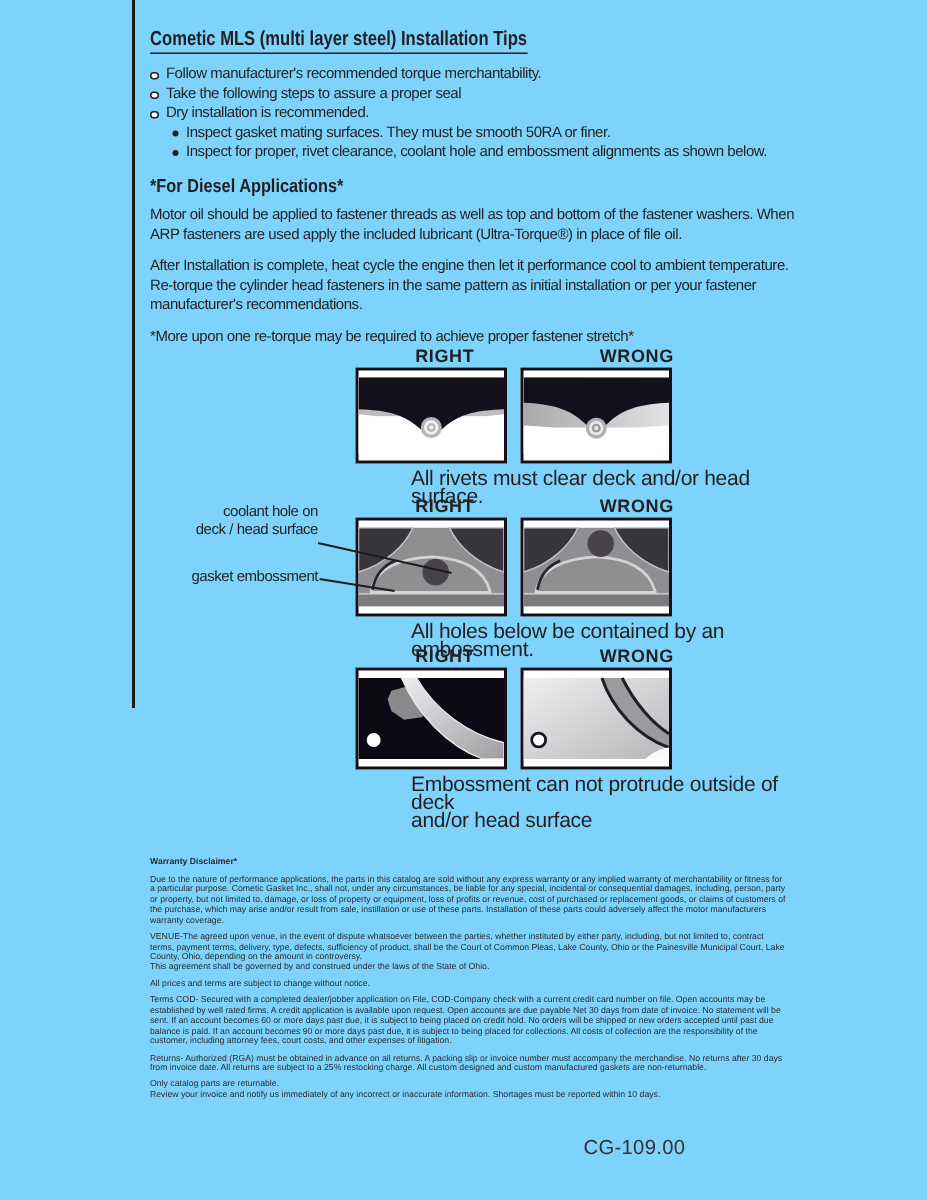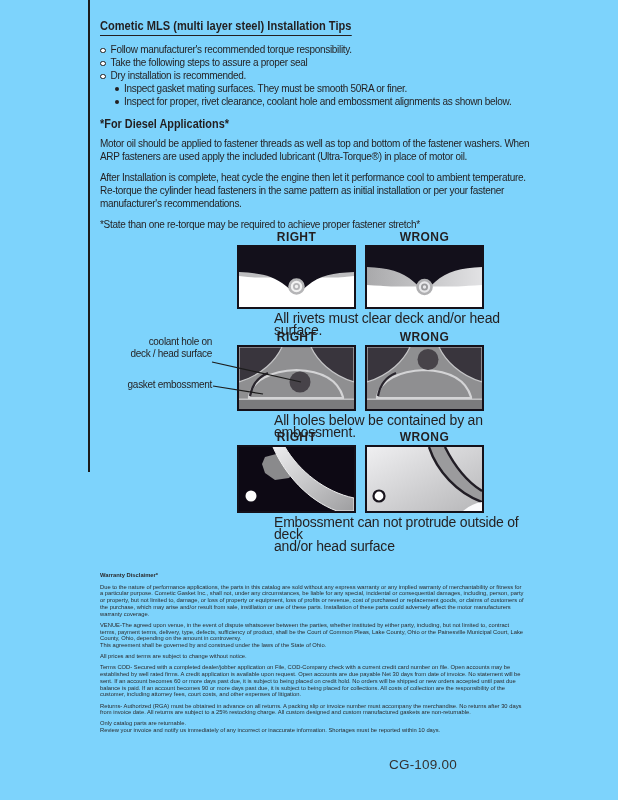--- a/index.html
+++ b/index.html
@@ -16,21 +16,21 @@
   ul.tips li.sub{margin-left:15px;text-align:center;}
   .dot{flex:0 0 auto;margin:4.5px 5px 0 0;width:3.6px;height:3.6px;border-radius:50%;}
   .dot.open{border:1px solid #231f20;background:#fff;}
   .dot.fill{background:#231f20;width:4px;height:4px;}
   .diesel-h{font-size:12.5px;font-weight:bold;line-height:14px;margin:9px 0 0 0;white-space:nowrap;
             transform:scaleX(.87);transform-origin:left;}
   .bp{font-size:10px;letter-spacing:-0.3px;line-height:13px;margin:6px 0 0 0;width:430px;}
   .bp.second{margin-top:8px;}
   .bp.note{margin-top:8px;}
 
-  .dg-row{position:absolute;left:237px;width:247px;}
+  .dg-row{position:absolute;left:237px;width:211px;}
   .dg-row.r1{top:231px;} .dg-row.r2{top:331px;} .dg-row.r3{top:431px;}
   .dg-labels{display:flex;gap:9px;height:13px;margin-bottom:1px;}
   .dg-labels span{flex:0 0 119px;text-align:center;font-size:12px;font-weight:bold;
                   letter-spacing:.4px;line-height:13px;}
   .dg-panels{display:flex;gap:9px;}
   .dg-panels svg{display:block;box-sizing:border-box;border:2px solid #14111a;background:#fff;}
   .dg-caption{font-size:14px;letter-spacing:-0.2px;line-height:12px;margin-top:3px;
               white-space:pre-line;width:260px;margin-left:37px;}
 
   .anno{position:absolute;font-size:10px;letter-spacing:-0.3px;line-height:11.5px;
@@ -50,43 +50,43 @@
 <body>
 
 <div class="page">
   <div class="edge-line"></div>
 
   <div class="body-col">
     <h1 class="title">Cometic MLS (multi layer steel) Installation Tips</h1>
     <ul class="tips">
       <li>
         <span class="dot open"></span>
-        <span>Follow manufacturer's recommended torque responsibility.</span>
+        <span>Follow manufacturer's recommended torque merchantability.</span>
         </li>
       <li>
         <span class="dot open"></span>
         <span>Take the following steps to assure a proper seal</span>
         </li>
       <li>
         <span class="dot open"></span>
         <span>Dry installation is recommended.</span>
         </li>
       <li class="sub">
         <span class="dot fill"></span>
         <span>Inspect gasket mating surfaces.  They must be smooth 50RA or finer.</span>
         </li>
       <li class="sub">
         <span class="dot fill"></span>
         <span>Inspect for proper, rivet clearance, coolant hole and embossment alignments as shown below.</span>
         </li>
     </ul>
     <h2 class="diesel-h">*For Diesel Applications*</h2>
-    <p class="bp">Motor oil should be applied to fastener threads as well as top and bottom of the fastener washers. When ARP fasteners are used apply the included lubricant (Ultra-Torque®) in place of motor oil.</p>
+    <p class="bp">Motor oil should be applied to fastener threads as well as top and bottom of the fastener washers. When ARP fasteners are used apply the included lubricant (Ultra-Torque®) in place of file oil.</p>
     <p class="bp second">After Installation is complete, heat cycle the engine then let it performance cool to ambient temperature. Re-torque the cylinder head fasteners in the same pattern as initial installation or per your fastener manufacturer's recommendations.</p>
-    <p class="bp note">*State than one re-torque may be required to achieve proper fastener stretch*</p>
+    <p class="bp note">*More upon one re-torque may be required to achieve proper fastener stretch*</p>
   </div>
 
   <div class="dg-row r1">
     <div class="dg-labels">
       <span>RIGHT</span>
       <span>WRONG</span>
     </div>
     <div class="dg-panels">
       <svg width="119" height="64" viewBox="0 0 115 60">
         <rect width="115" height="60" fill="#ffffff"></rect>

